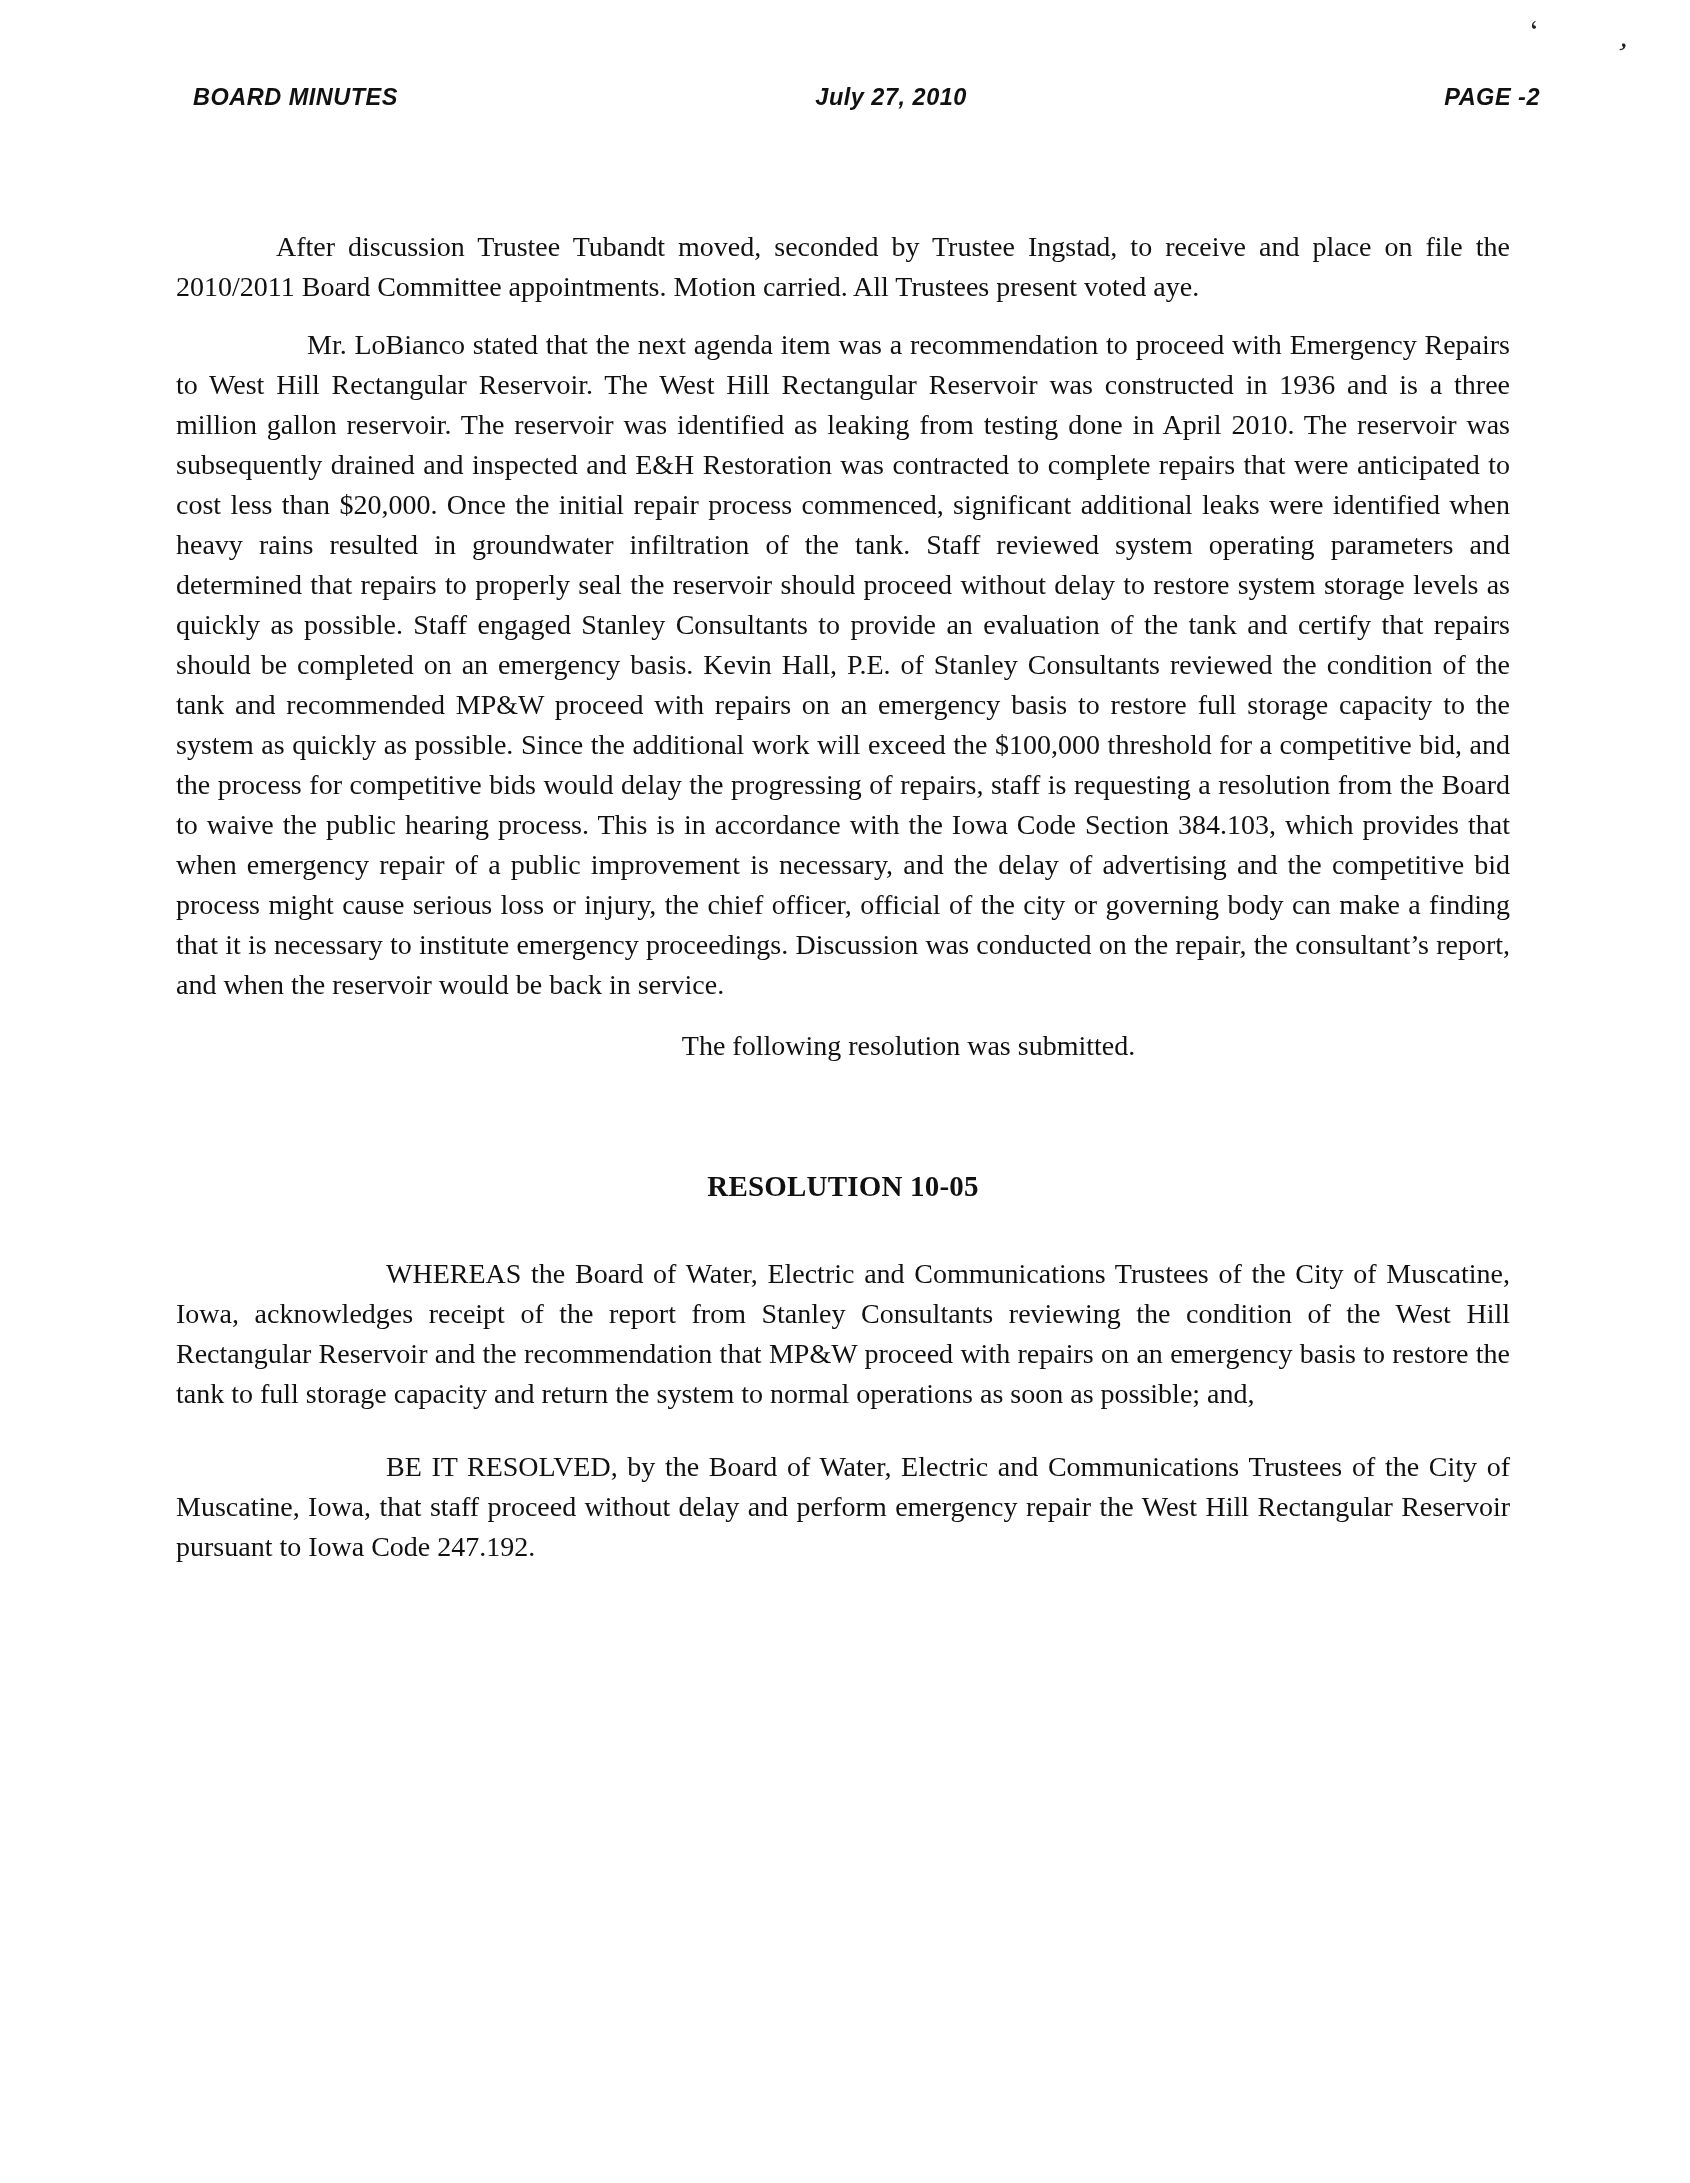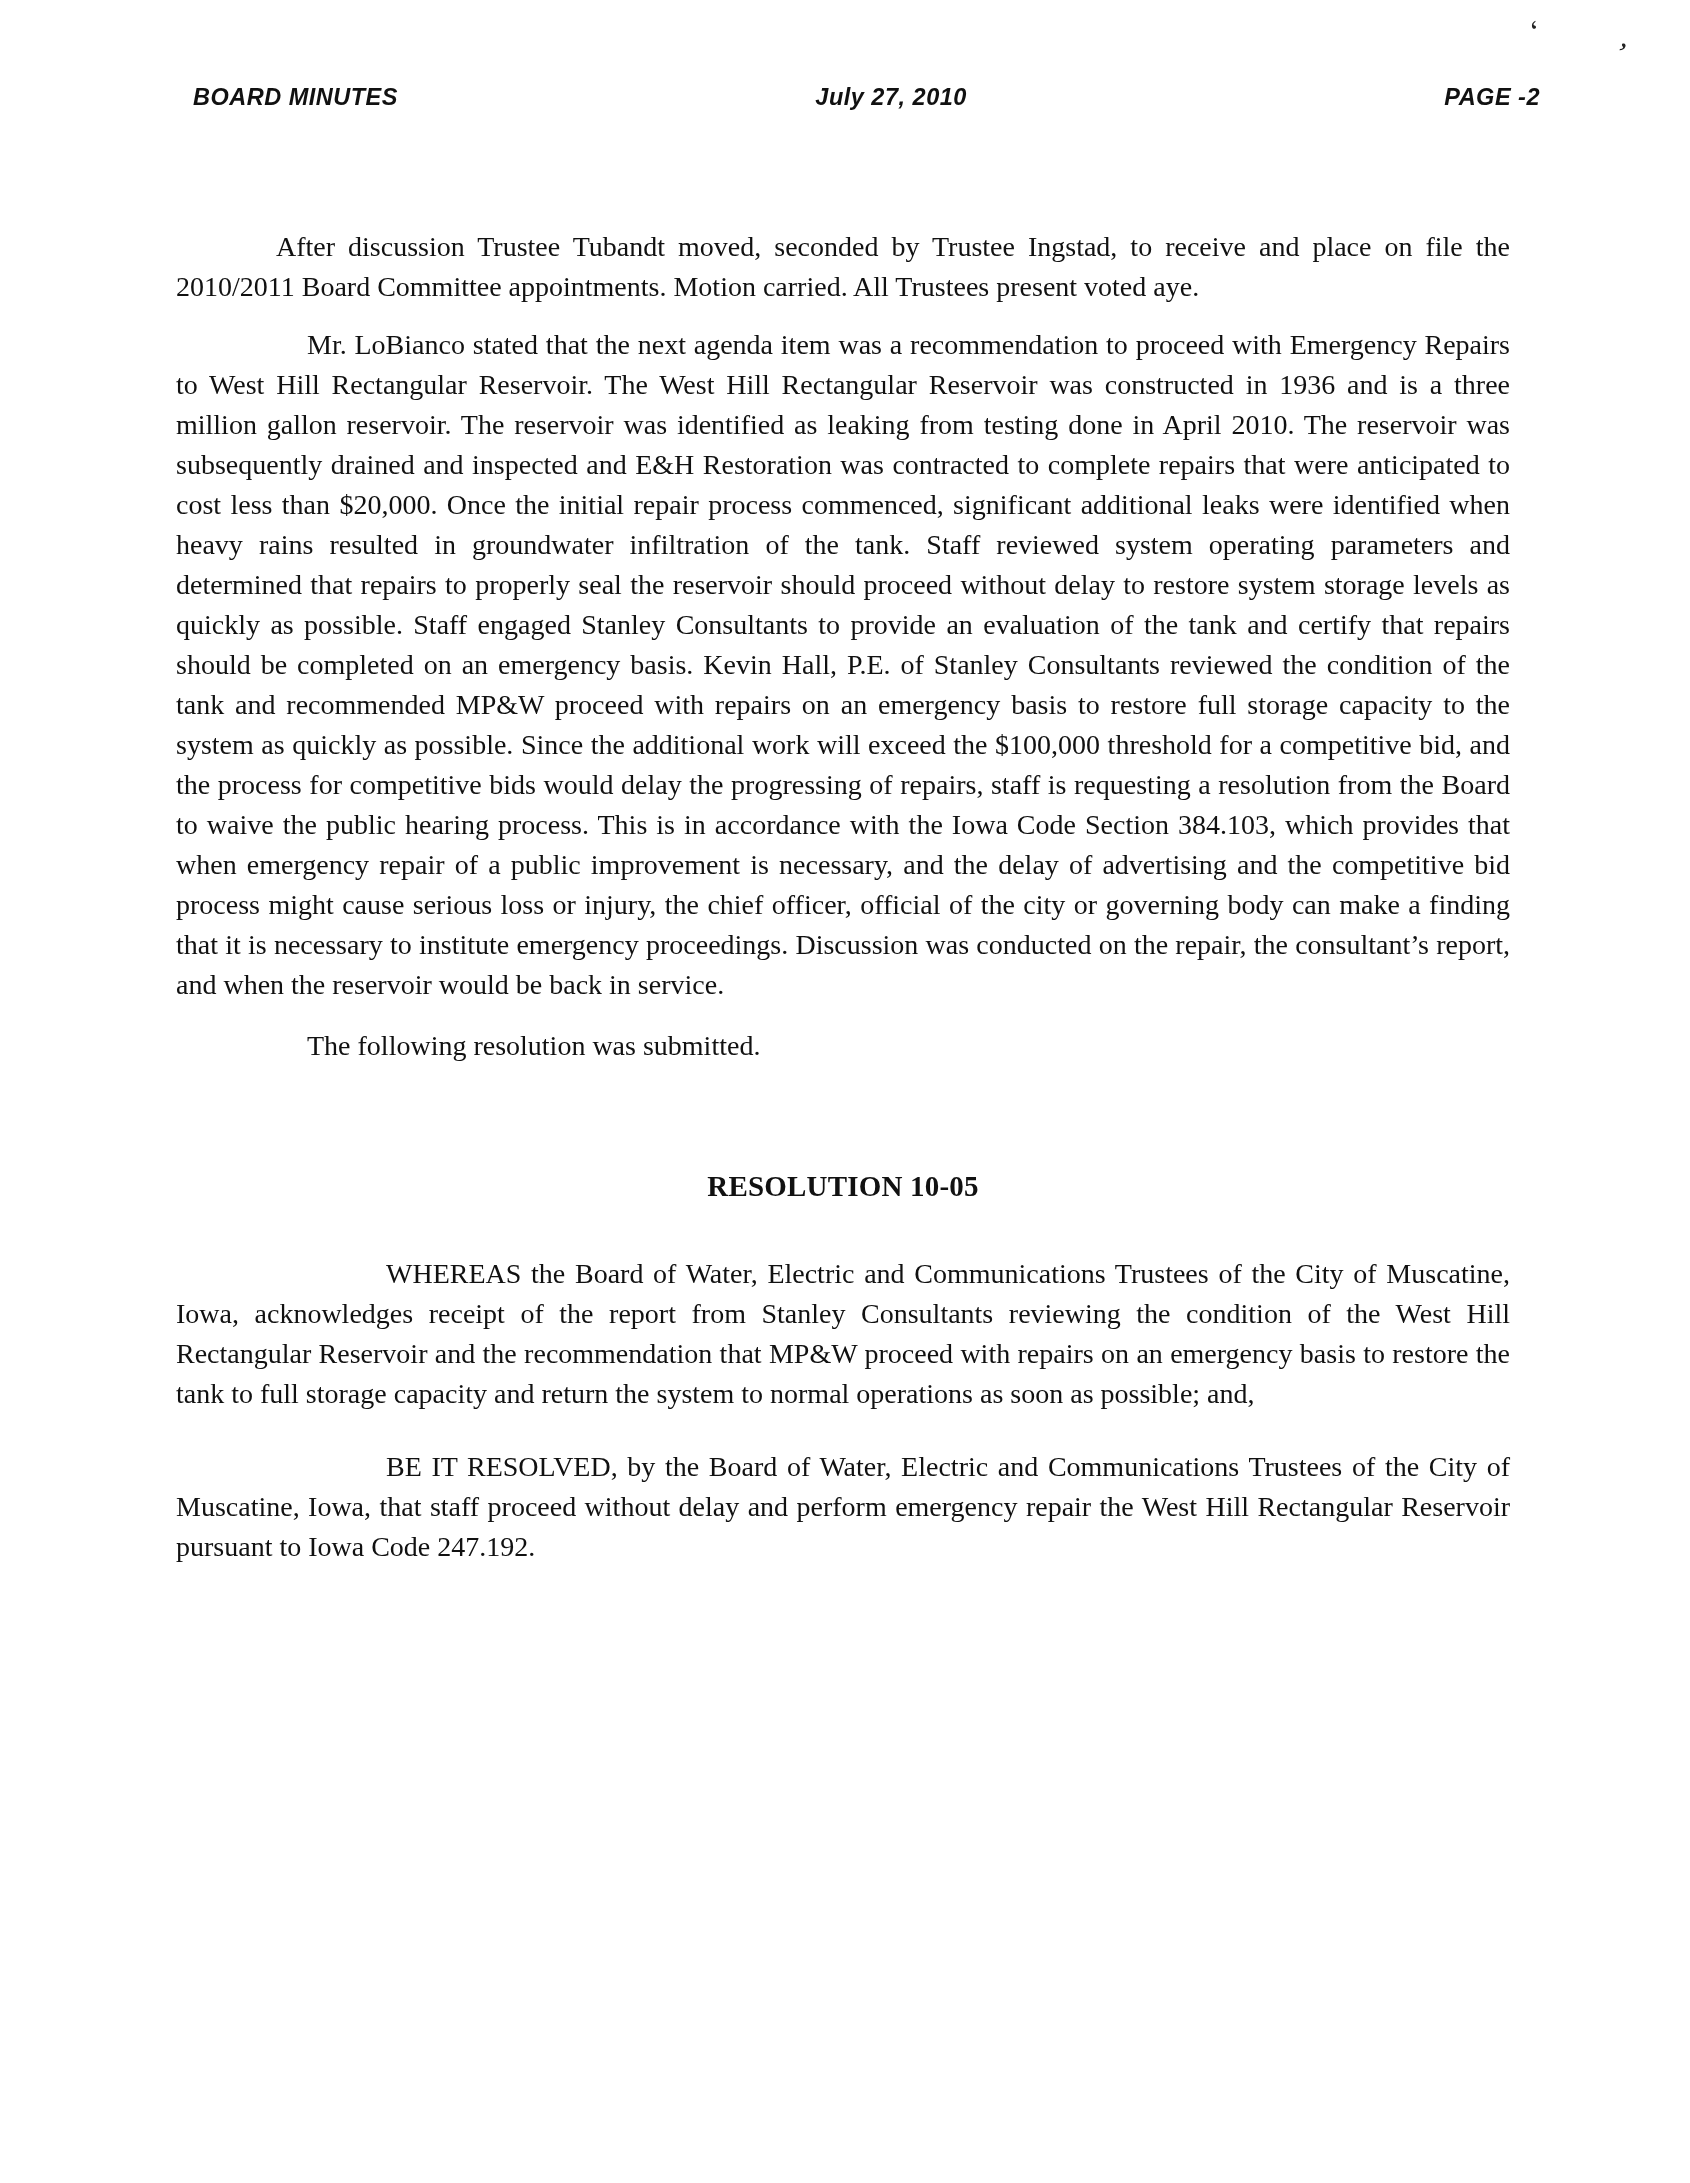--- a/index.html
+++ b/index.html
@@ -54,21 +54,21 @@
     text-align: justify;
   }
   .content p {
     margin: 0 0 18px 0;
   }
   p.indent-1 { text-indent: 100px; margin-top: 36px; }
   p.indent-2 { text-indent: 131px; }
   p.indent-3 { text-indent: 210px; }
 
   p.single-line {
-    text-align: left;
+    text-align: center;
     margin-top: 21px;
     margin-bottom: 0;
   }
 
   .resolution-heading {
     margin-top: 100px;
     margin-bottom: 48px;
     text-align: center;
     font-weight: bold;
     font-size: 29px;

